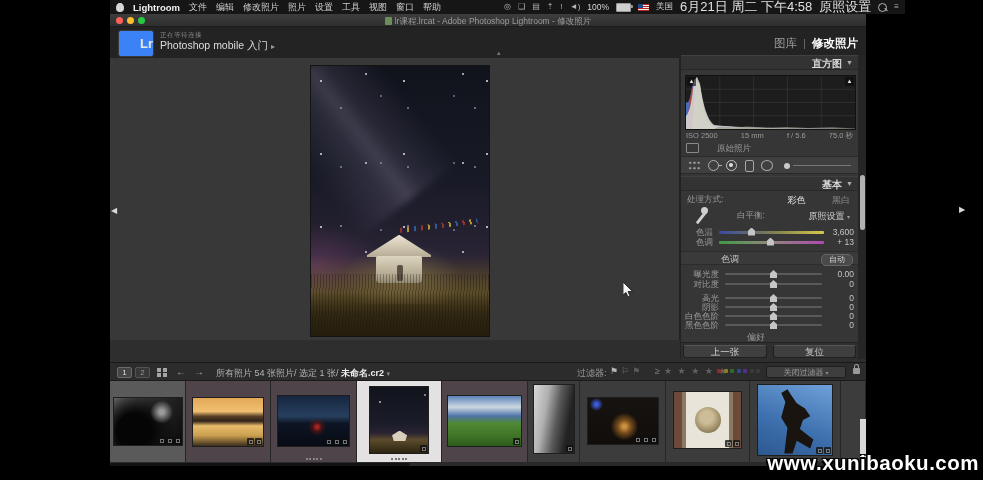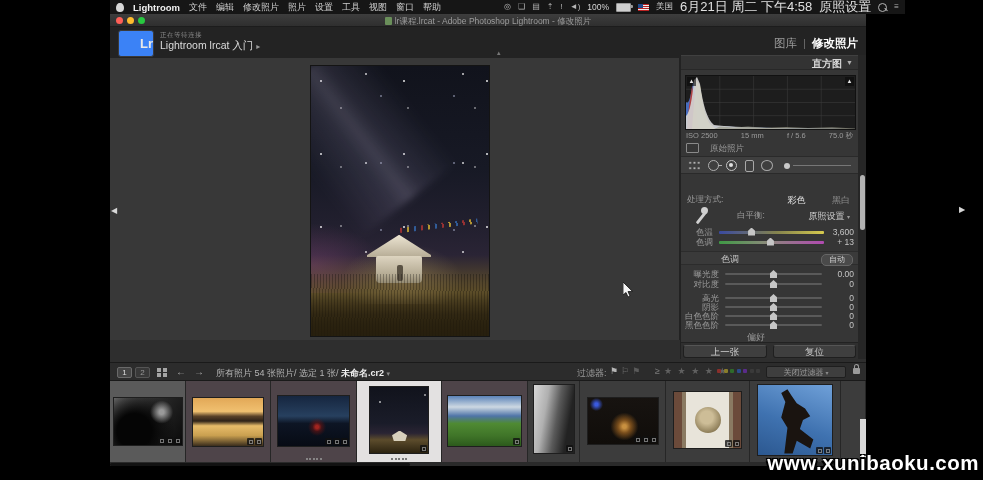--- a/index.html
+++ b/index.html
@@ -94,21 +94,21 @@
   
   .rpanel{position:absolute;left:570px;top:41px;width:177px;height:304px;background:#363636;border-left:1px solid #222;box-sizing:content-box;}
   .phead{position:absolute;width:100%;height:15px;background:#333;border-top:1px solid #404040;border-bottom:1px solid #282828;box-sizing:border-box;}
   .phead .ptitle{position:absolute;right:16px;top:1px;font-size:10px;font-weight:bold;color:#d8d8d8;}
   .phead .pcaret{position:absolute;right:5px;top:3px;font-size:7px;color:#b0b0b0;}
   .hist{position:absolute;left:4px;top:20px;width:169px;height:53px;background:#1d1d1d;border:1px solid #111;box-sizing:content-box;}
   .hist svg{display:block;}
   .clip{position:absolute;top:1px;width:9px;height:9px;background:rgba(10,10,10,.6);color:#e5e5e5;font-size:6px;line-height:9px;text-align:center;}
   .clip.l{left:1px;} .clip.cr{right:1px;}
   .histstats{position:absolute;left:5px;right:5px;top:76px;display:flex;justify-content:space-between;font-size:7.5px;color:#9a9a9a;}
-  .origrow{position:absolute;left:5px;top:88px;display:flex;align-items:flex-start;gap:11px;color:#9a9a9a;font-size:8.5px;}
+  .origrow{position:absolute;left:5px;top:88px;display:flex;align-items:flex-start;gap:18px;color:#9a9a9a;font-size:8.5px;}
   .origico{width:11px;height:8px;border:1px solid #8a8a8a;border-radius:1px;}
   .toolstrip{position:absolute;left:0;top:101px;width:100%;height:18px;background:#3f3f3f;border-top:1px solid #2a2a2a;border-bottom:1px solid #2a2a2a;box-sizing:border-box;}
   .ts-grid{position:absolute;left:7px;top:3px;width:13px;height:11px;
     background-image:radial-gradient(circle,#b5b5b5 .8px,transparent 1.2px);background-size:4.3px 5.5px;}
   .ts-circ{position:absolute;left:27px;top:3px;width:11px;height:11px;border:1.4px solid #b0b0b0;border-radius:50%;box-sizing:border-box;}
   .ts-circ:after{content:"";position:absolute;right:-4px;top:4px;width:4px;height:1.4px;background:#b0b0b0;}
   .ts-eye{position:absolute;left:45px;top:3px;width:11px;height:11px;border:1.4px solid #c5c5c5;border-radius:50%;box-sizing:border-box;}
   .ts-eye:after{content:"";position:absolute;left:2.2px;top:2.2px;width:4px;height:4px;background:#e0e0e0;border-radius:50%;}
   .ts-rect{position:absolute;left:64px;top:2.5px;width:9px;height:12px;border:1.3px solid #a8a8a8;border-radius:2px;box-sizing:border-box;}
   .ts-rad{position:absolute;left:80px;top:3px;width:12px;height:11px;border:1.3px solid #a8a8a8;border-radius:50%;box-sizing:border-box;}
@@ -245,21 +245,21 @@
     <div class="titlebar">
       <span class="tl r"></span>
       <span class="tl y"></span>
       <span class="tl g"></span>
       <div class="wtitle"><span class="docico"></span><span>lr课程.lrcat - Adobe Photoshop Lightroom - 修改照片</span></div>
     </div>
 
     <div class="idbar">
       <div class="lrlogo">Lr</div>
       <div class="waiting">正在等待连接</div>
-      <div class="identity"><span>Lightroom lrcat 入门</span> <span class="playico">▸</span></div>
+      <div class="identity"><span>Photoshop mobile 入门</span> <span class="playico">▸</span></div>
       <div class="modules">
         <span class="mod-dim">图库</span><span class="mod-sep">|</span><span class="mod-on">修改照片</span>
       </div>
       <div class="topcaret">▴</div>
     </div>
 
     <div class="canvas">
       <div class="photo">
         <div class="stars"></div>
         <div class="milkyway"></div>
@@ -335,20 +335,24 @@
       <div class="toolstrip">
         <div class="ts-grid"></div>
         <div class="ts-circ"></div>
         <div class="ts-eye"></div>
         <div class="ts-rect"></div>
         <div class="ts-rad"></div>
         <div class="ts-brushdot"></div>
         <div class="ts-line"></div>
       </div>
 
+      <div class="phead" style="top:121px;">
+        <span class="ptitle">基本</span>
+        <span class="pcaret">▼</span>
+      </div>
 
       <div class="prow" style="top:139px;height:12px;">
         <span class="lab" style="position:absolute;left:6px;">处理方式:</span>
         <span class="treat-opts">
           <span class="treat-on">彩色</span>
           <span class="treat-off">黑白</span>
         </span>
       </div>
 
       <div class="dropper">

